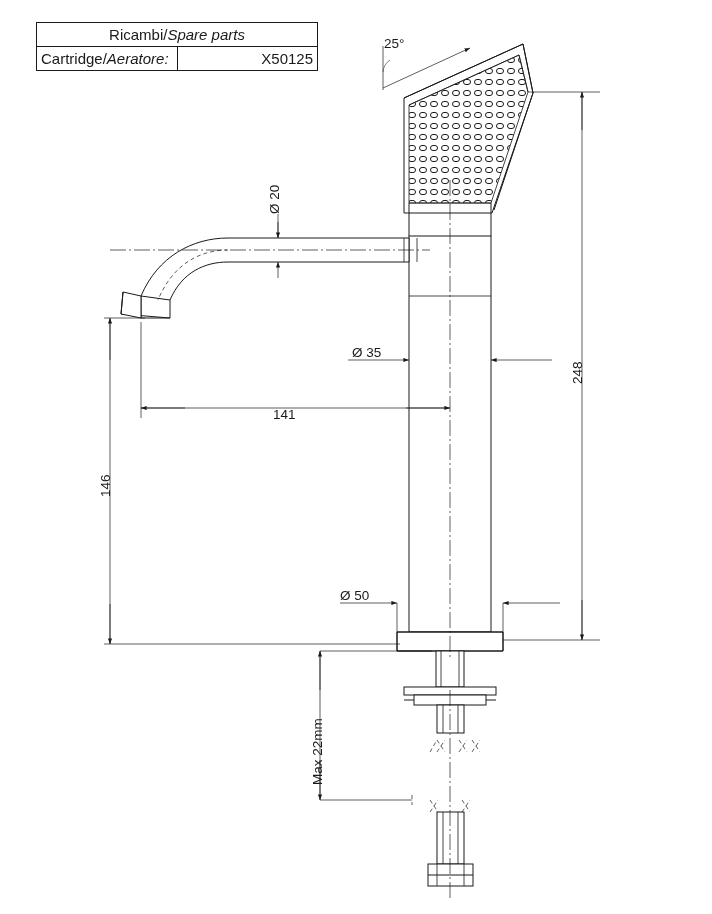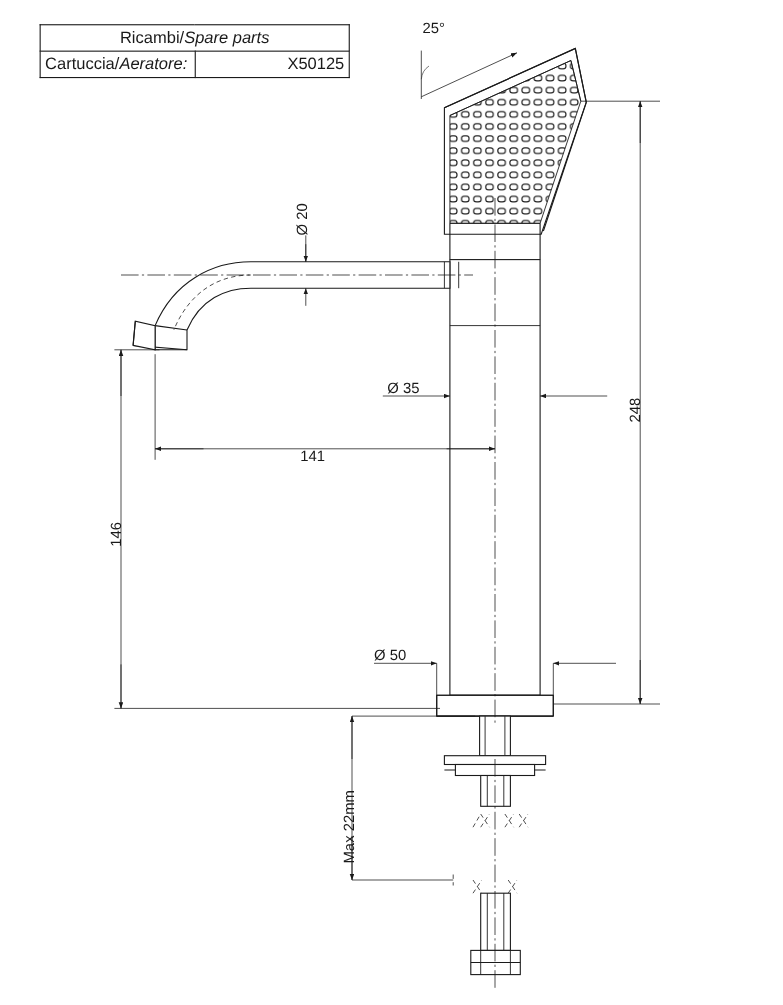--- a/index.html
+++ b/index.html
@@ -100,21 +100,21 @@
 <body>
 
 <div id="page">
 
   <table id="parts-table">
     <tbody>
         <tr class="head">
       <td colspan="2"><span>Ricambi/</span><span class="it">Spare parts</span></td>
     </tr>
     <tr>
-      <td class="lbl-cell"><span>Cartuccia/</span><span class="it">Aeratore:</span></td>
+      <td class="lbl-cell"><span>Cartridge/</span><span class="it">Aeratore:</span></td>
       <td class="val-cell">X50125</td>
     </tr>
   </tbody>
     </table>
 
   <svg class="drawing" viewBox="0 0 712 914">
     <defs>
       <marker id="arrEnd" markerWidth="9" markerHeight="9" refX="8" refY="3" orient="auto">
         <path d="M0,0 L8,3 L0,6 z" fill="#1a1a1a"></path>
       </marker>
@@ -266,21 +266,21 @@
       <path class="dim" d="M320,651 L320,800"></path>
       <path class="dim" d="M320,690 L320,651" marker-end="url(#arrEnd)"></path>
       <path class="dim" d="M320,760 L320,800" marker-end="url(#arrEnd)"></path>
       <path class="dim" d="M320,651 L432,651"></path>
       <path class="dim" d="M320,800 L412,800"></path>
       <path class="hidden-ln" d="M412,795 L412,805"></path>
     </g>
 
   </svg>
 
-  <div class="dim-label" style="left:384px; top:18px;">25°</div>
+  <div class="dim-label" style="left:384px; top:36px;">25°</div>
 
   <div class="dim-label rot90" style="left:267px; top:214px;">Ø 20</div>
 
   <div class="dim-label" style="left:352px; top:345px;text-align:right;">Ø 35</div>
 
   <div class="dim-label" style="left:340px; top:588px;text-align:center;">Ø 50</div>
 
   <div class="dim-label rot90" style="left:570px; top:384px;">248</div>
 
   <div class="dim-label rot90" style="left:98px; top:497px;">146</div>

